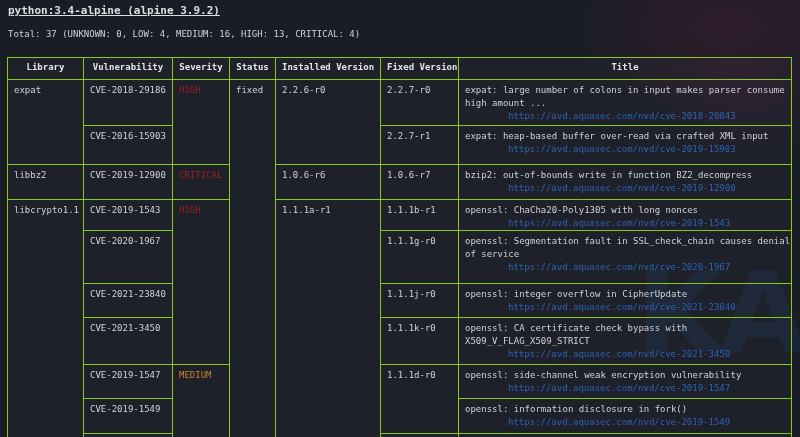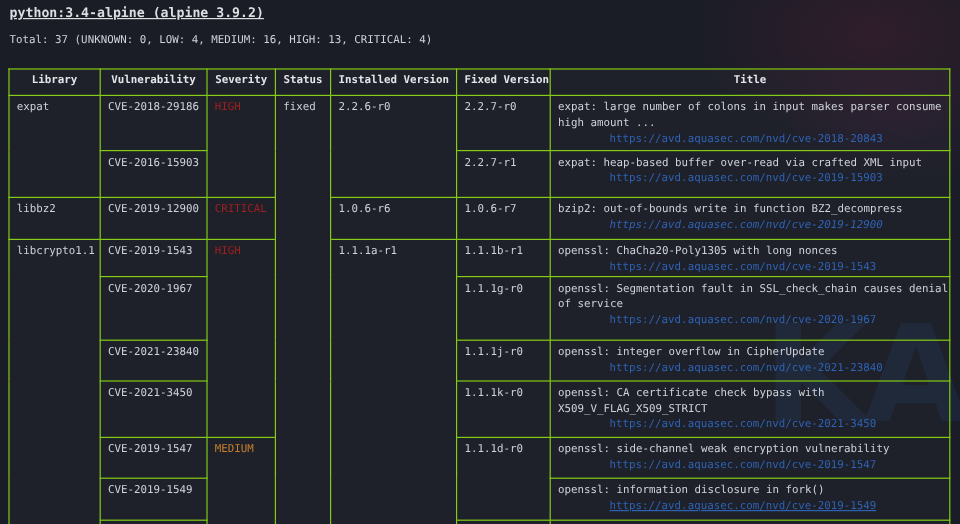--- a/index.html
+++ b/index.html
@@ -86,21 +86,21 @@
     </tr>
 
     <tr class="r3">
       <td>libbz2</td>
       <td>CVE-2019-12900</td>
       <td style="color: rgb(160, 31, 31);">CRITICAL</td>
       <td>1.0.6-r6</td>
       <td>1.0.6-r7</td>
       <td>
         <div>bzip2: out-of-bounds write in function BZ2_decompress</div>
-        <a class="link" style="color: rgb(46, 98, 180); font-style: italic;">https://avd.aquasec.com/nvd/cve-2019-12900</a>
+        <a class="link" style="color: rgb(46, 98, 180);">https://avd.aquasec.com/nvd/cve-2019-12900</a>
       </td>
     </tr>
 
     <tr class="r4">
       <td rowspan="7">libcrypto1.1</td>
       <td>CVE-2019-1543</td>
       <td rowspan="4" style="color: rgb(160, 31, 31);">HIGH</td>
       <td rowspan="7">1.1.1a-r1</td>
       <td>1.1.1b-r1</td>
       <td>
@@ -145,21 +145,21 @@
       <td>
         <div>openssl: side-channel weak encryption vulnerability</div>
         <a class="link" style="color: rgb(46, 98, 180);">https://avd.aquasec.com/nvd/cve-2019-1547</a>
       </td>
     </tr>
 
     <tr class="r9">
       <td>CVE-2019-1549</td>
       <td>
         <div>openssl: information disclosure in fork()</div>
-        <a class="link" style="color: rgb(46, 98, 180); text-decoration: underline;">https://avd.aquasec.com/nvd/cve-2019-1549</a>
+        <a class="link" style="color: rgb(46, 98, 180);">https://avd.aquasec.com/nvd/cve-2019-1549</a>
       </td>
     </tr>
 
     <tr class="r10">
       <td></td>
       <td></td>
       <td></td>
     </tr>
   </tbody>
     </table>

